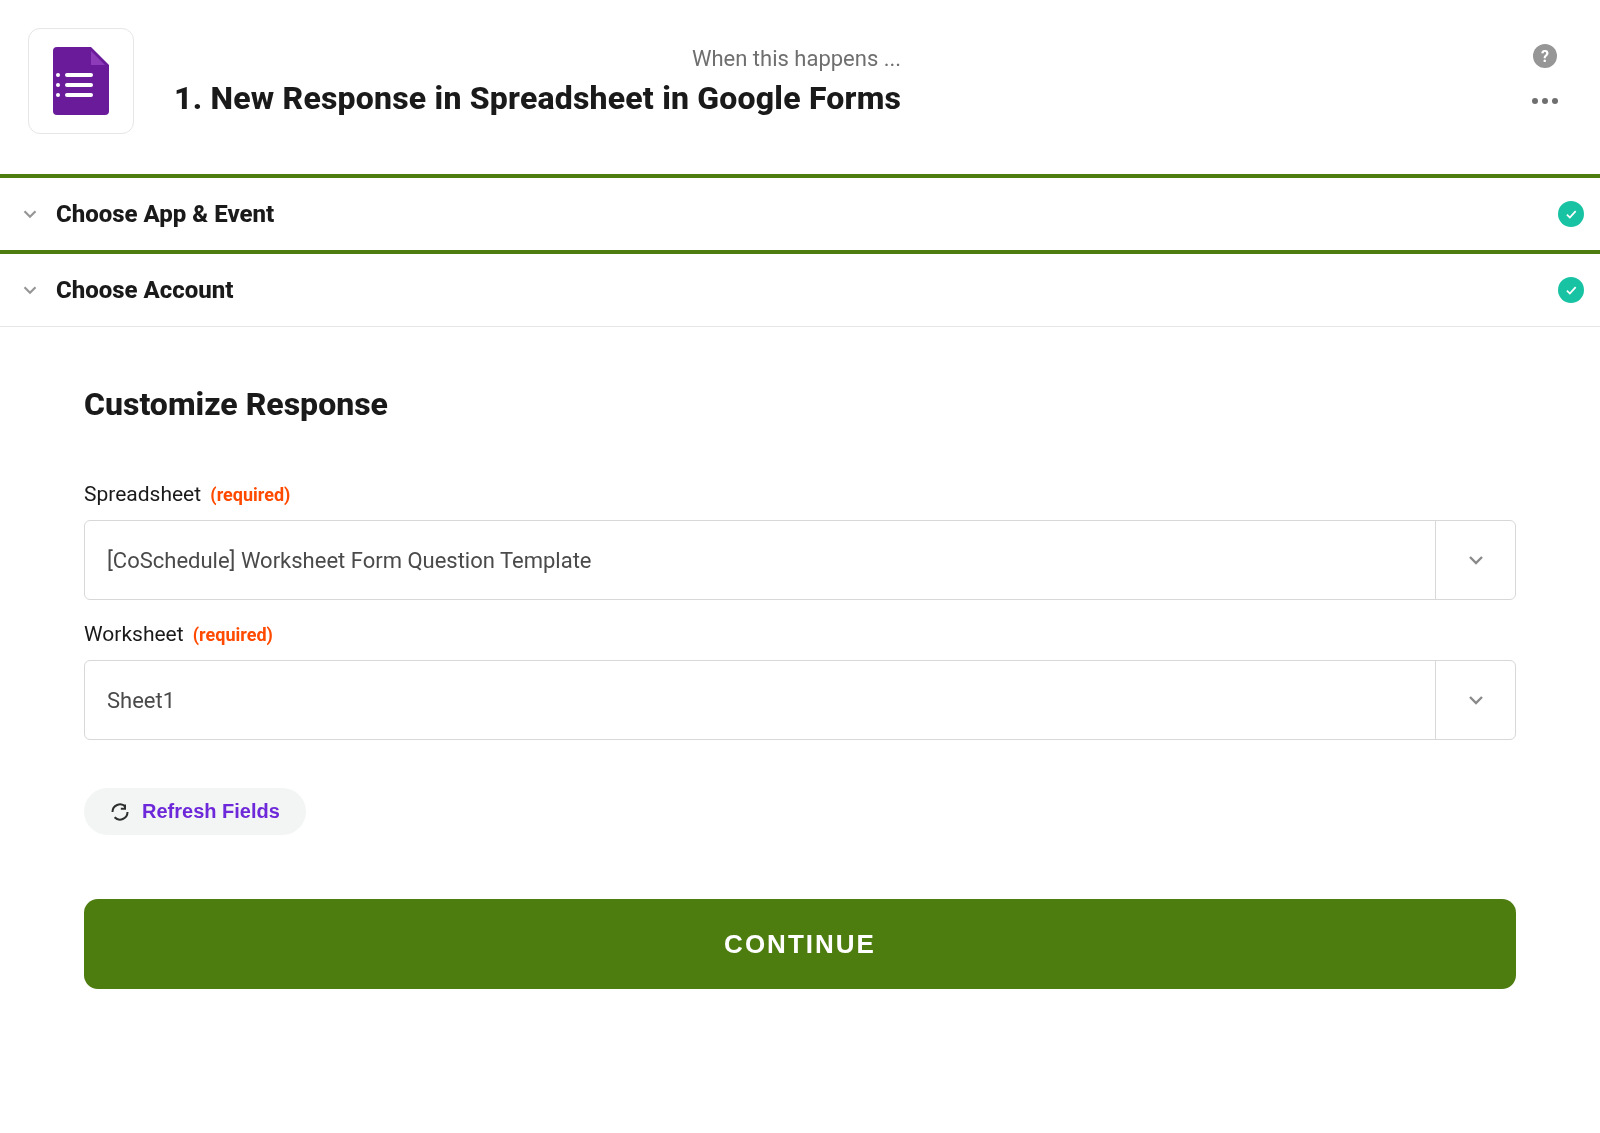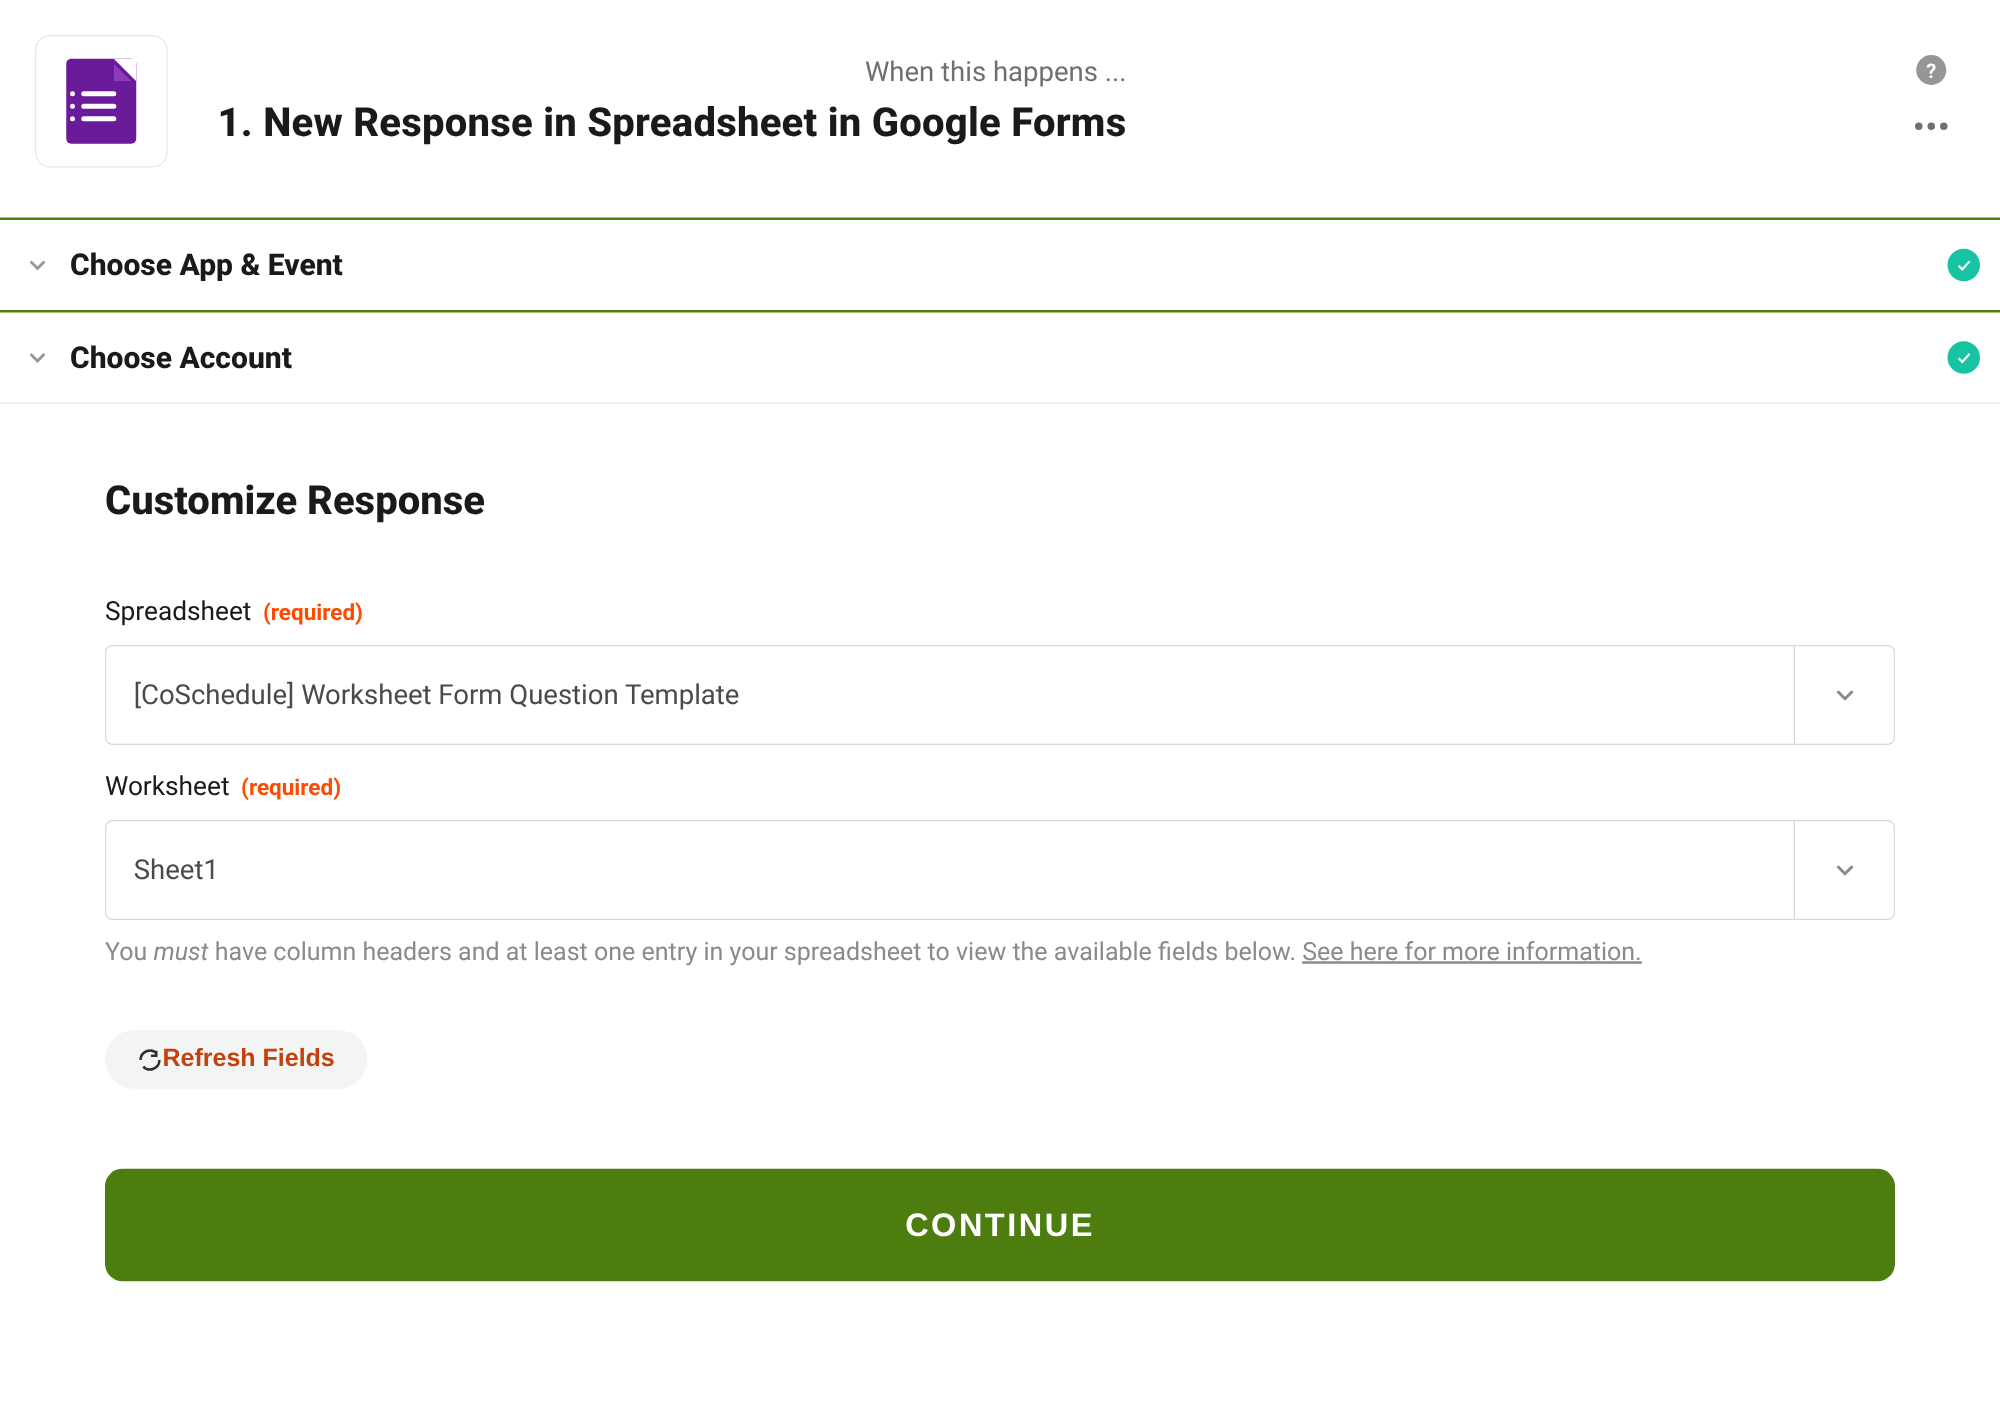--- a/index.html
+++ b/index.html
@@ -85,21 +85,21 @@
     background: #969696; color: #fff;
     display: flex; align-items: center; justify-content: center;
     font-size: 16px; font-weight: 700;
     cursor: pointer;
   }
   .more-icon { display: flex; gap: 4px; cursor: pointer; padding: 4px; }
   .more-icon span { width: 6px; height: 6px; border-radius: 50%; background: #6f6f6f; }
 
   
   .section-row {
-    border-top: 2px solid #4d7c0f;
+    border-top: 4px solid #4d7c0f;
     display: flex;
     align-items: center;
     padding: 22px 16px 22px 16px;
     cursor: pointer;
     position: relative;
   }
   .section-row:last-of-type { border-bottom: 1px solid #e6e6e6; }
   .chevron {
     width: 28px; height: 28px;
     display: flex; align-items: center; justify-content: center;
@@ -158,27 +158,28 @@
     margin-top: 10px;
     line-height: 1.5;
   }
   .hint em { font-style: italic; }
   .hint a { color: #8a8a8a; text-decoration: underline; cursor: pointer; }
 
   .refresh-btn {
     margin-top: 26px;
     display: inline-flex;
     align-items: center;
+    gap: 12px;
     background: #f3f4f4;
     border: none;
     border-radius: 28px;
     padding: 12px 26px;
     font-size: 20px;
     font-weight: 700;
-    color: #c2410c;
+    color: #6d28d9;
     cursor: pointer;
   }
   .refresh-btn svg { width: 20px; height: 20px; stroke: #2d2e2e; stroke-width: 2.4; fill: none; }
 
   .continue-btn {
     margin-top: 64px;
     width: 100%;
     height: 90px;
     background: #4d7c0f;
     border: none;
@@ -270,23 +271,20 @@
         <span class="req">(required)</span>
       </div>
       <div class="select">
         <div class="value">Sheet1</div>
         <div class="drop">
           <svg viewBox="0 0 24 24">
               <polyline points="6 9 12 15 18 9"></polyline>
             </svg>
         </div>
       </div>
-      <div class="hint">
-        <span>You </span><em>must</em><span> have column headers and at least one entry in your spreadsheet to view the available fields below. </span><a>See here for more information.</a>
-      </div>
     </div>
 
     <button class="refresh-btn">
       <svg viewBox="0 0 24 24">
           <path d="M3 12a9 9 0 0 1 15.5-6.3M21 12a9 9 0 0 1-15.5 6.3M18 3v5h-5"></path>
         </svg>
       <span>Refresh Fields</span>
     </button>
 
     <button class="continue-btn">CONTINUE</button>

